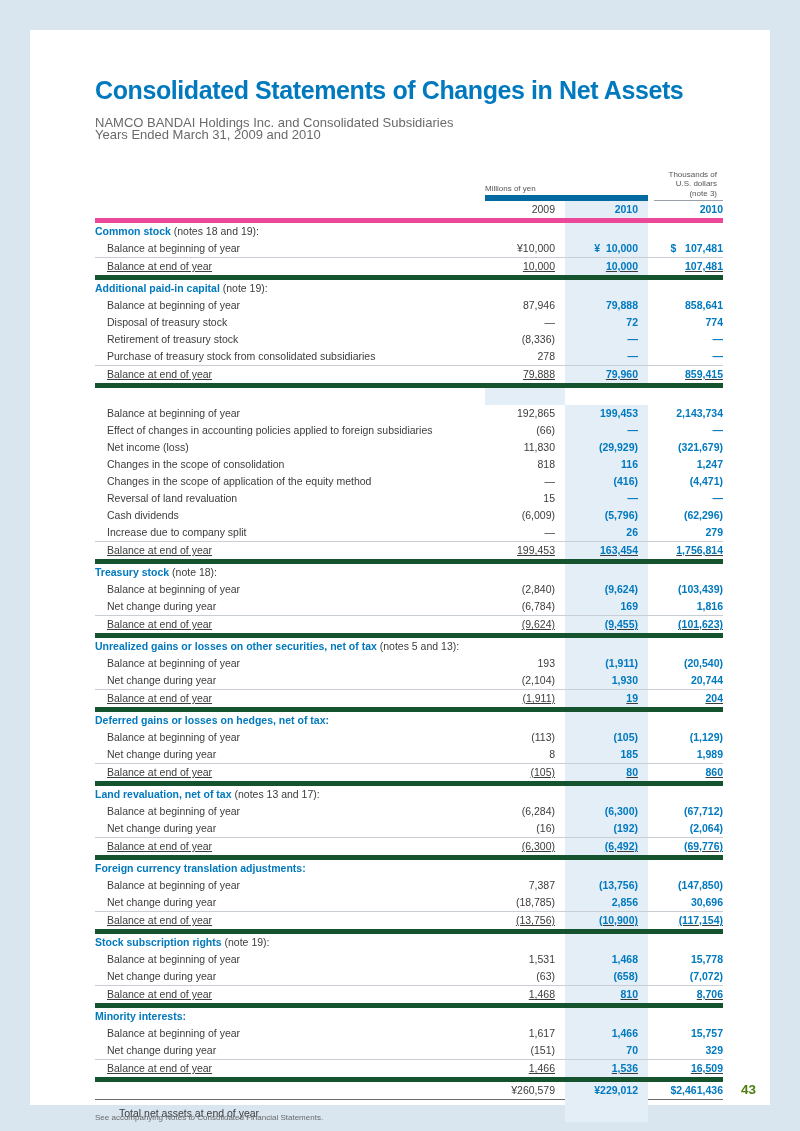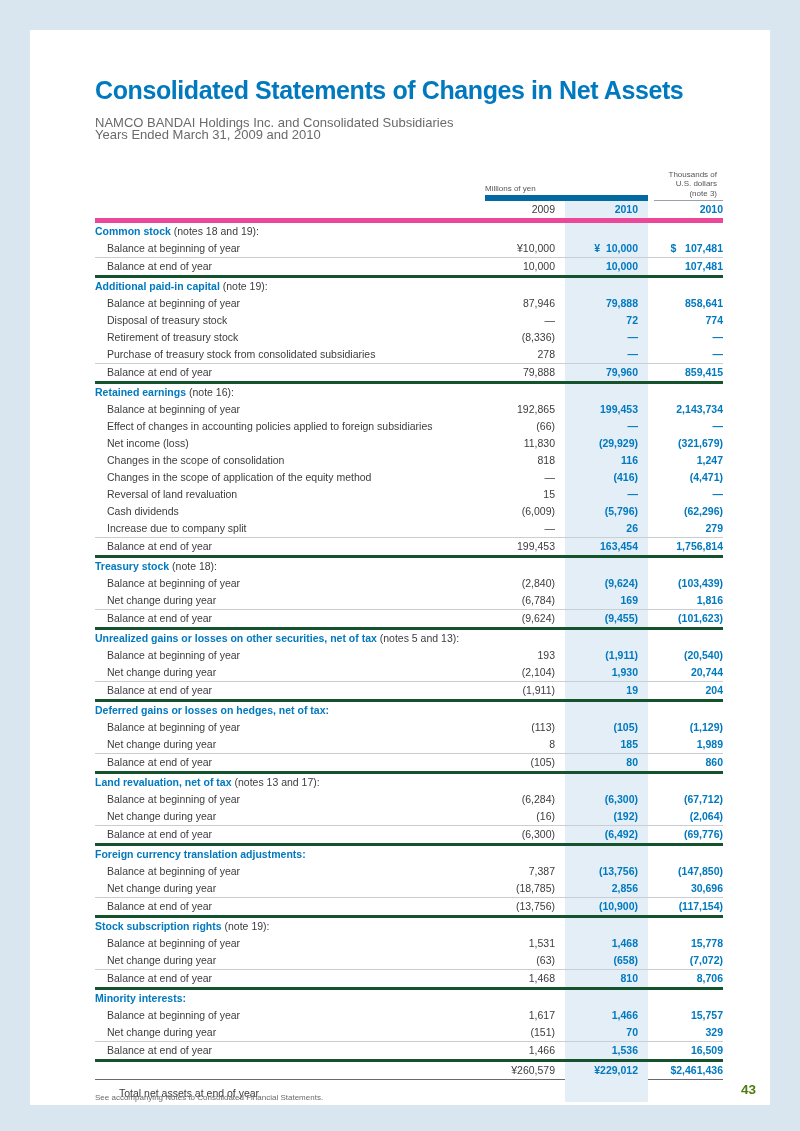--- a/index.html
+++ b/index.html
@@ -54,21 +54,21 @@
 
   .row { height: 17px; line-height: 17px; font-size: 10.5px; color: var(--text-dark, #3c3c3c); }
   .row .c2010m, .row .c2010t { color: var(--accent-blue, #0079bf); font-weight: bold; }
   .label-cell { white-space: nowrap; overflow: visible; }
   .indent  { padding-left: 12px; }
   .indent2 { padding-left: 24px; margin-top: 23px; }
 
   .sec-title { color: var(--accent-blue, #0079bf); font-weight: bold; }
   .sec-note  { color: #3c3c3c; font-weight: normal; }
 
-  .total-row { border-top: 1px solid #c9ced4; border-bottom: 3px solid #14532d; }
+  .total-row { border-top: 1px solid #c9ced4; border-bottom: 5px solid #14532d; text-decoration: underline; }
   .grand-total-row { border-bottom: 1px solid #666b70; }
 
   .footnote { font-size: 8px; color: #6a6a6a; margin-top: 13px; }
   .page-number {
     position: absolute; right: 14px; bottom: 8px;
     font-size: 13.5px; font-weight: bold; color: #4d7c0f;
   }
 </style>
 </head>
 <body>
@@ -147,21 +147,20 @@
               <div class="cell num c2010m band">—</div>
               <div class="cell num c2010t">—</div>
             </div>
             <div class="grid row total-row">
               <div class="cell label-cell indent">Balance at end of year</div>
               <div class="cell num c2009">79,888</div>
               <div class="cell num c2010m band">79,960</div>
               <div class="cell num c2010t">859,415</div>
             </div>
             <div class="grid row section-row">
-              <div class="cell label-cell"><span class="sec-title">Retained earnings</span> <span class="sec-note">(note 16):</span></div>
               <div class="cell num c2009"></div>
               <div class="cell num c2010m band"></div>
               <div class="cell num c2010t"></div>
             </div>
             <div class="grid row">
               <div class="cell label-cell indent">Balance at beginning of year</div>
               <div class="cell num c2009">192,865</div>
               <div class="cell num c2010m band">199,453</div>
               <div class="cell num c2010t">2,143,734</div>
             </div>

